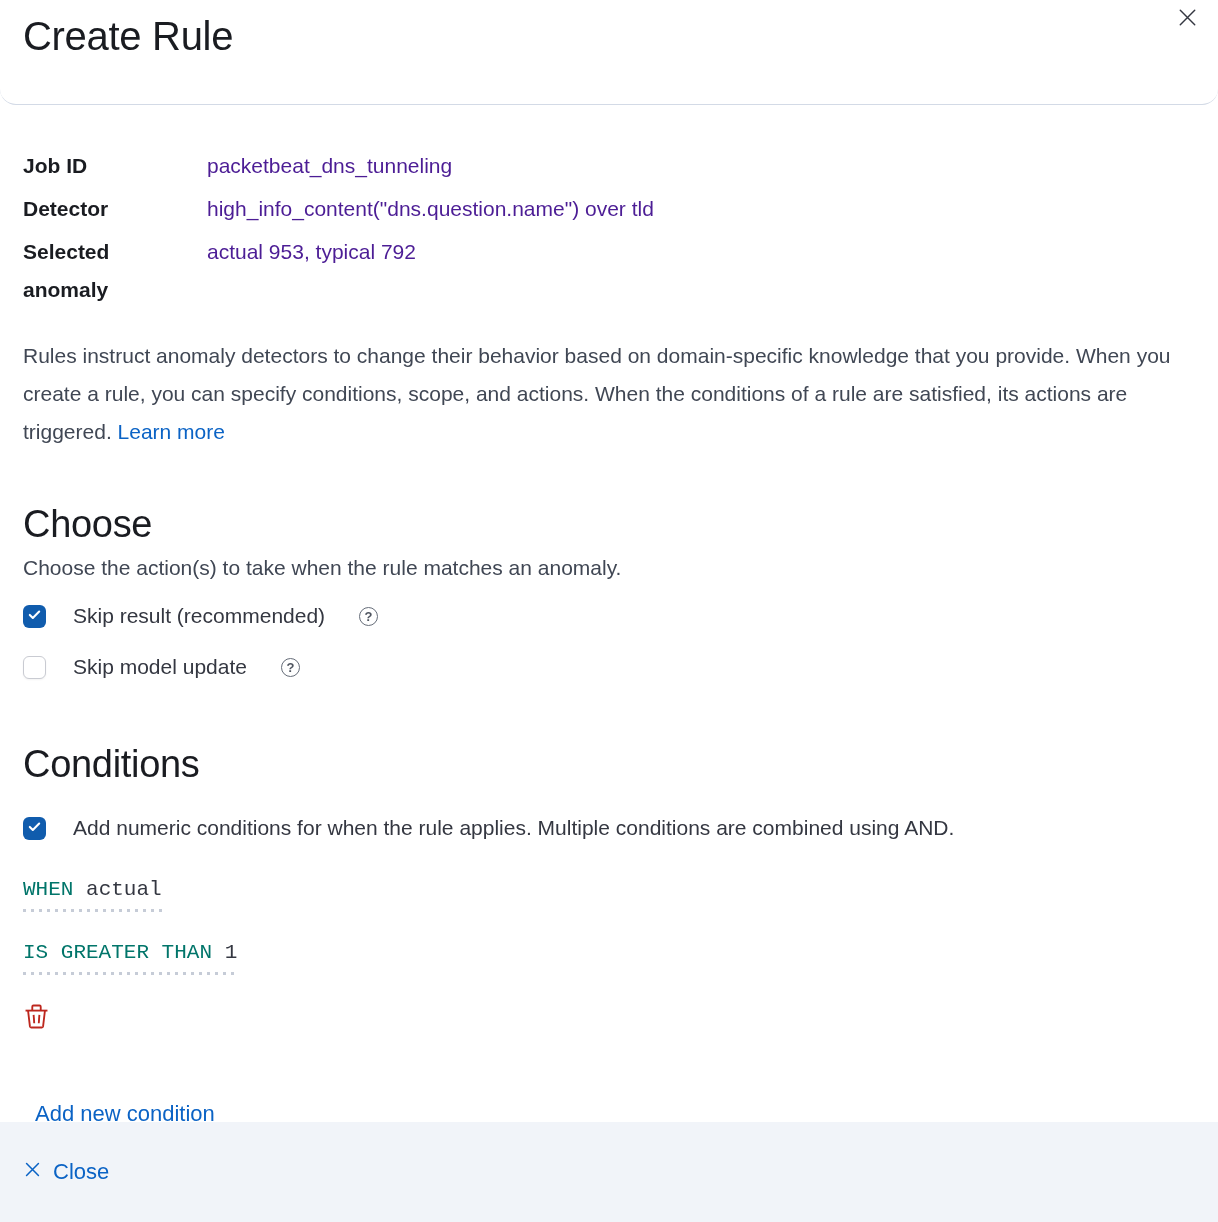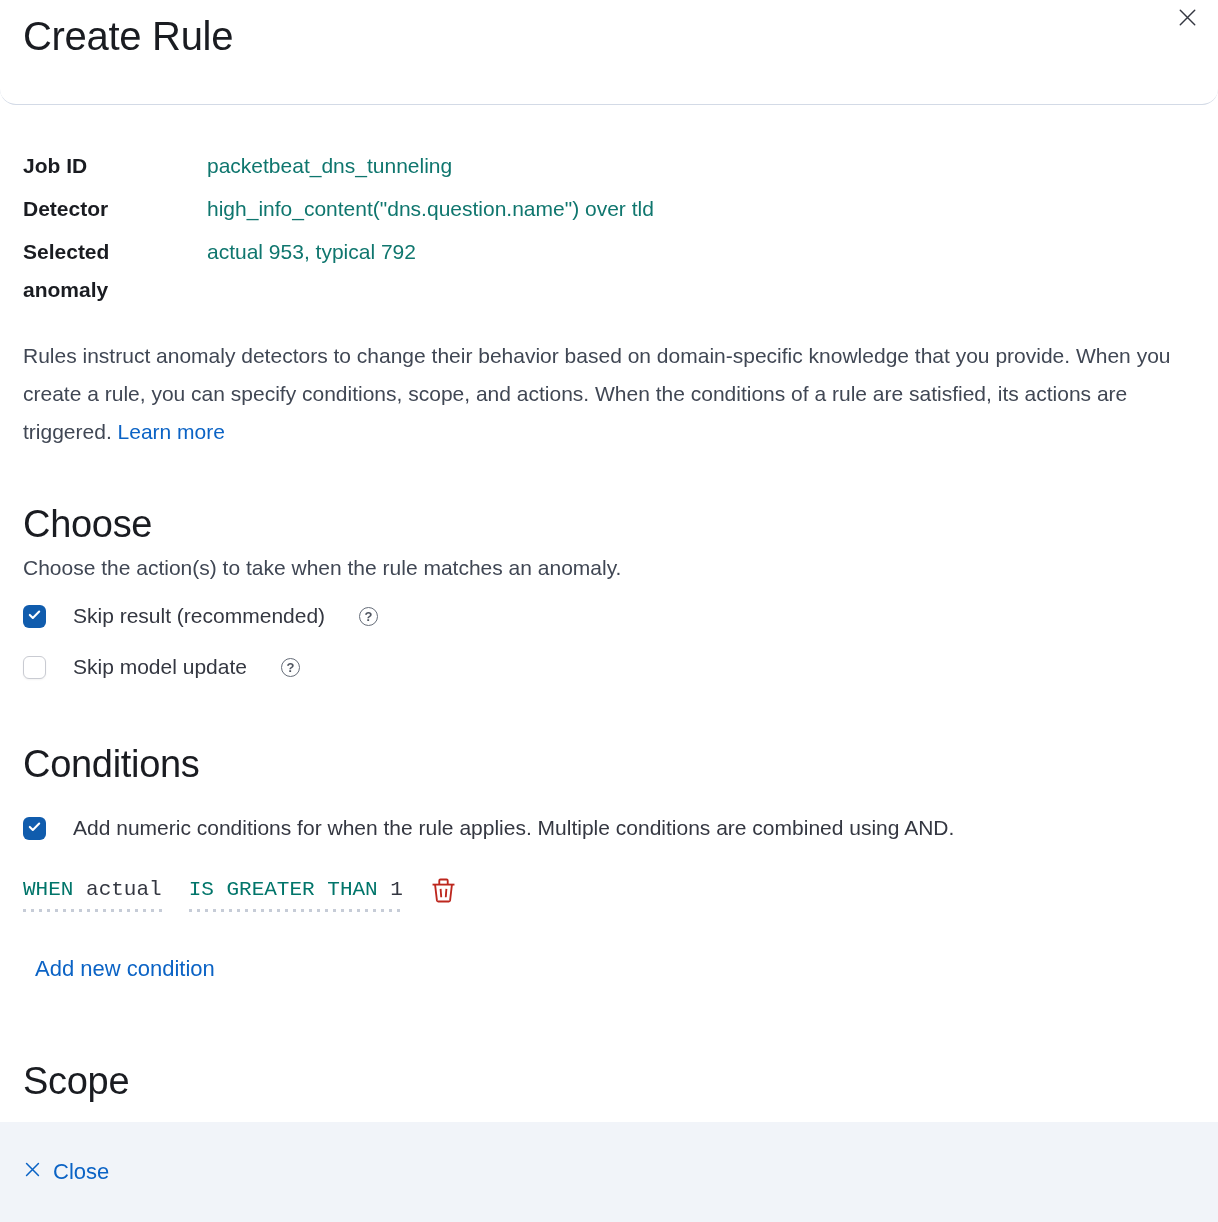--- a/index.html
+++ b/index.html
@@ -20,21 +20,21 @@
   .title { font-size: 40px; font-weight: 500; color: #1a1c21; letter-spacing: -0.3px; }
   .top-close {
     position: absolute; top: 2px; right: 14px;
     width: 34px; height: 34px; border: none; background: transparent;
     display: flex; align-items: center; justify-content: center; cursor: pointer; border-radius: 6px;
   }
   
   .content { padding: 0 24px 0 23px; }
   .def-list { margin-top: 42px; display: grid; grid-template-columns: 184px 1fr; row-gap: 5px; }
   .def-label { font-weight: 700; color: #1a1c21; font-size: 21px; line-height: 38px; max-width: 130px; }
-  .def-value { color: #0f766e; font-size: 21px; line-height: 38px; }
+  .def-value { color: #4c1d95; font-size: 21px; line-height: 38px; }
   .intro { margin-top: 28px; max-width: 1165px; font-size: 21px; line-height: 38px; color: #404754; }
   .link { color: #0b63c5; text-decoration: none; cursor: pointer; }
   .section-title { margin-top: 52px; font-size: 38px; font-weight: 500; color: #1a1c21; letter-spacing: -0.3px; }
   .section-sub { margin-top: 10px; font-size: 21px; color: #404754; }
   
   .check-group { margin-top: 24px; }
   .check-row { display: flex; align-items: center; gap: 27px; margin-bottom: 27px; cursor: pointer; }
   .checkbox {
     width: 23px; height: 23px; border-radius: 6px; flex: 0 0 auto;
     display: flex; align-items: center; justify-content: center;
@@ -42,32 +42,32 @@
   .checkbox.checked { background: #105cad; }
   .checkbox.unchecked { background: #fff; border: 1px solid #c9cbd2; box-shadow: 0 1px 2px rgba(0,0,0,0.05); }
   .check-label { font-size: 21px; color: #343741; }
   .help-icon {
     width: 19px; height: 19px; border: 1.4px solid #666d79; border-radius: 50%;
     color: #4e545f; font-size: 13px; line-height: 1; display: flex; align-items: center; justify-content: center;
     margin-left: 7px; flex: 0 0 auto; cursor: pointer; background: transparent; font-weight: 700;
   }
   
   .cond-check { margin-top: 30px; margin-bottom: 0; }
-  .expression-row { margin-top: 36px; display: flex; align-items: flex-start; gap: 27px; }
+  .expression-row { margin-top: 36px; display: flex; align-items: flex-start; gap: 27px; flex-direction: column; }
   .expression {
     background: transparent; border: none; cursor: pointer;
     font-family: "Liberation Mono", "DejaVu Sans Mono", monospace;
     font-size: 21px; line-height: 27px; padding: 0 0 9px 0;
     background-image: repeating-linear-gradient(90deg, #c6ccd7 0 3px, transparent 3px 8px);
     background-size: 100% 3px; background-repeat: no-repeat; background-position: left bottom;
   }
   .expr-key { color: #01756a; }
   .expr-val { color: #343741; }
   .trash-btn { background: transparent; border: none; cursor: pointer; padding: 0; margin-top: 1px; }
-  .add-link { display: inline-block; margin-top: 44px; margin-left: 12px; font-size: 22px; font-weight: 500; }
+  .add-link { display: inline-block; margin-top: 68px; margin-left: 12px; font-size: 22px; font-weight: 500; }
   .scope-title { margin-top: 78px; }
   
   .footer {
     position: absolute; left: 0; right: 0; bottom: 0; height: 100px;
     background: #f1f4f9; display: flex; align-items: center; justify-content: space-between;
     padding: 0 2px 0 23px;
   }
   .close-btn {
     display: flex; align-items: center; gap: 11px; background: transparent; border: none; cursor: pointer;
     color: #0b63c5; font-size: 22px; font-weight: 500; font-family: inherit;

